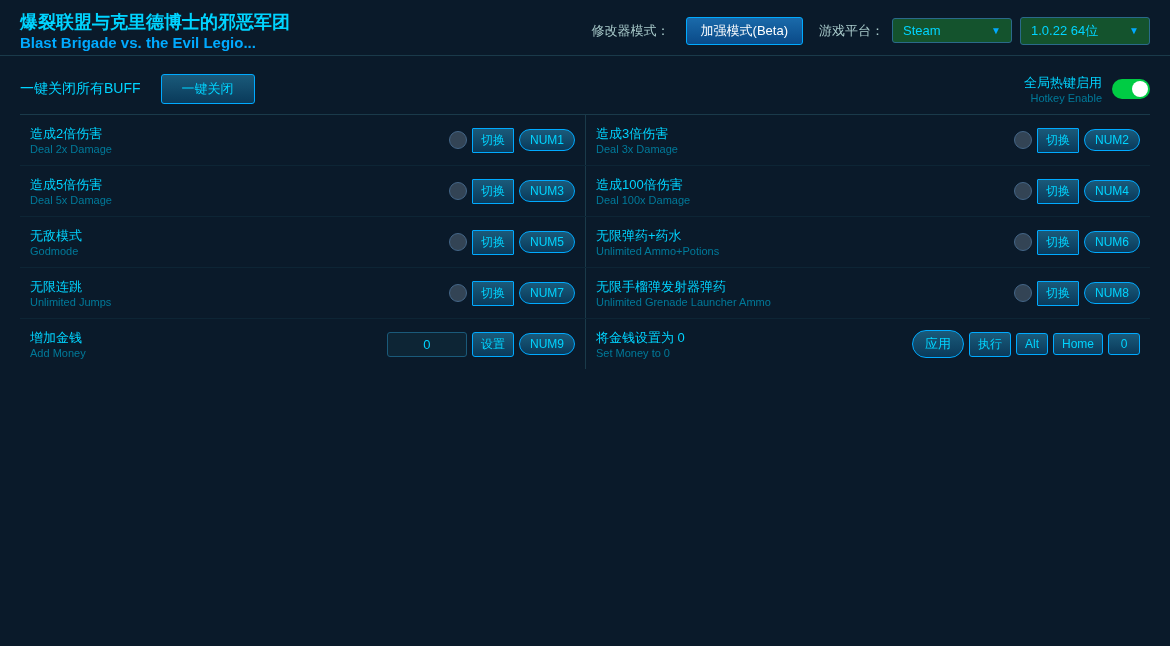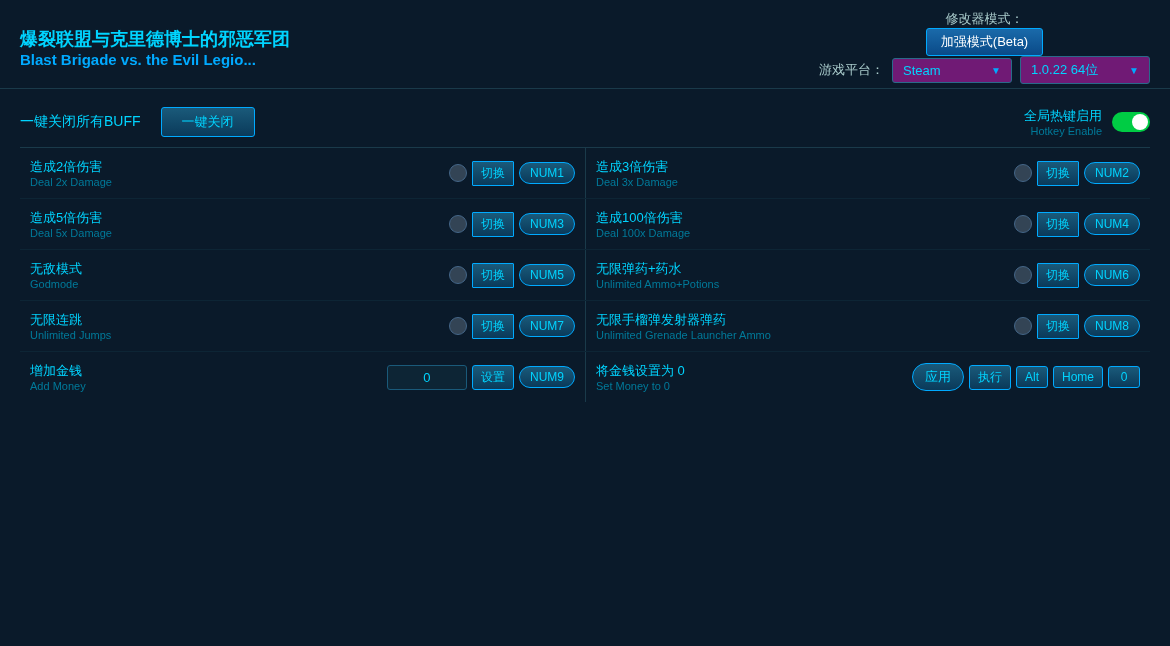--- a/index.html
+++ b/index.html
@@ -29,21 +29,21 @@
     }
     .title-en {
       font-size: 15px;
       color: #00aaff;
       font-weight: bold;
     }
 
     .header-right {
       display: flex;
       align-items: center;
-      flex-direction: column;
+      gap: 16px;
     }
 
     .mode-label {
       color: #aacccc;
       font-size: 13px;
     }
 
     .mode-btn {
       background: linear-gradient(to bottom, #1a6aaa, #0a4a88);
       border: 1px solid #00aaff;
@@ -59,21 +59,21 @@
       align-items: center;
       gap: 8px;
     }
 
     .platform-label {
       color: #aacccc;
       font-size: 13px;
     }
 
     .dropdown {
-      background-color: #701a75;
+      background-color: #14532d;
       border: 1px solid #2a6a8a;
       color: #00d4ff;
       padding: 4px 10px;
       border-radius: 3px;
       display: flex;
       align-items: center;
       gap: 6px;
       cursor: pointer;
       font-size: 13px;
       min-width: 120px;

